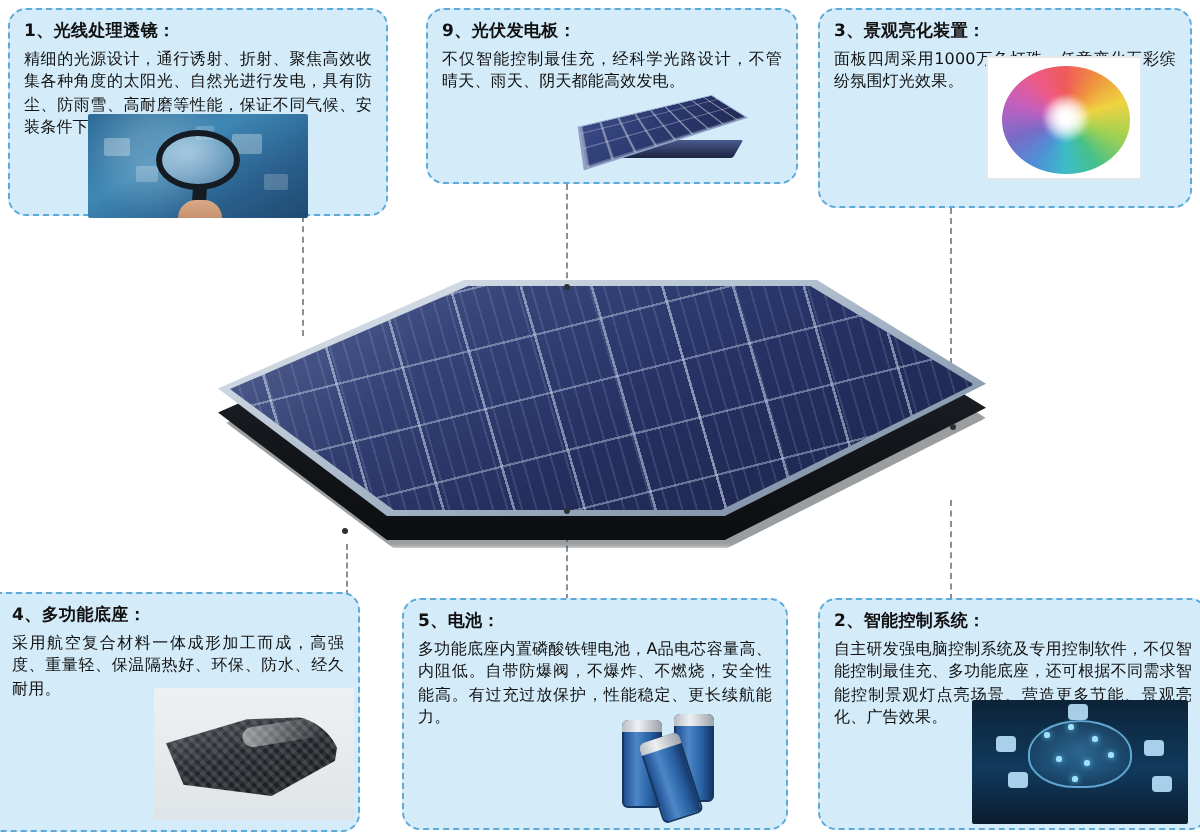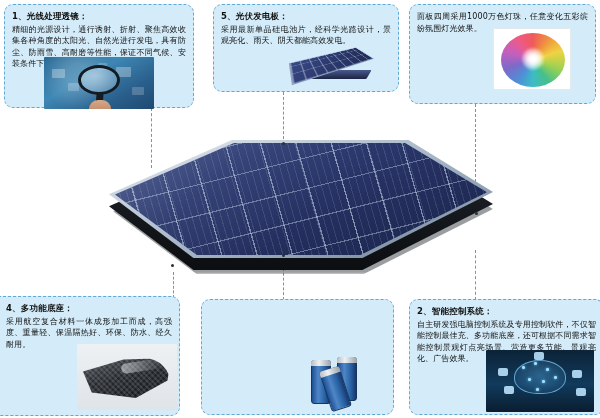--- a/index.html
+++ b/index.html
@@ -271,45 +271,48 @@
       <div class="blob b2"></div>
       <div class="blob b3"></div>
     <div class="blob b4"></div>
       <div class="blob b5"></div>
     <div class="lens-ring"></div>
     <div class="lens-handle"></div>
     <div class="finger"></div>
   </div>
 
   <div class="callout" id="box2">
-    <div class="callout-title">5、光伏发电板：</div>
-    <div class="callout-body">采用最新单晶硅电池片，经科学光路设计，景观亮化、雨天、阴天都能高效发电。</div>
+    <div class="callout-title">9、光伏发电板：</div>
+    <div class="callout-body">不仅智能控制最佳充，经科学光路设计，不管晴天、雨天、阴天都能高效发电。</div>
   </div>
   <div class="thumb" id="thumb-pv">
     <div class="pv-side"></div>
     <div class="pv-top"></div>
   </div>
 
   <div class="callout" id="box3">
+    <div class="callout-title">3、景观亮化装置：</div>
     <div class="callout-body">面板四周采用1000万色灯珠，任意变化五彩缤纷氛围灯光效果。</div>
   </div>
   <div class="thumb" id="thumb-wheel">
     <div class="wheel"></div>
   </div>
 
   <div class="callout" id="box4">
     <div class="callout-title" style="padding-left:14px;">4、多功能底座：</div>
     <div class="callout-body" style="padding-left:14px;">采用航空复合材料一体成形加工而成，高强度、重量轻、保温隔热好、环保、防水、经久耐用。</div>
   </div>
   <div class="thumb" id="thumb-base">
     <div class="shell"></div>
     <div class="gloss"></div>
   </div>
 
   <div class="callout" id="box5">
+    <div class="callout-title">5、电池：</div>
+    <div class="callout-body">多功能底座内置磷酸铁锂电池，A品电芯容量高、内阻低。自带防爆阀，不爆炸、不燃烧，安全性能高。有过充过放保护，性能稳定、更长续航能力。</div>
   </div>
   <div class="thumb" id="thumb-cells">
     <div class="cell c1"></div>
     <div class="cell c2"></div>
     <div class="cell c3"></div>
   </div>
 
   <div class="callout" id="box6">
     <div class="callout-title">2、智能控制系统：</div>
     <div class="callout-body">自主研发强电脑控制系统及专用控制软件，不仅智能控制最佳充、多功能底座，还可根据不同需求智能控制景观灯点亮场景、营造更多节能、景观亮化、广告效果。</div>

